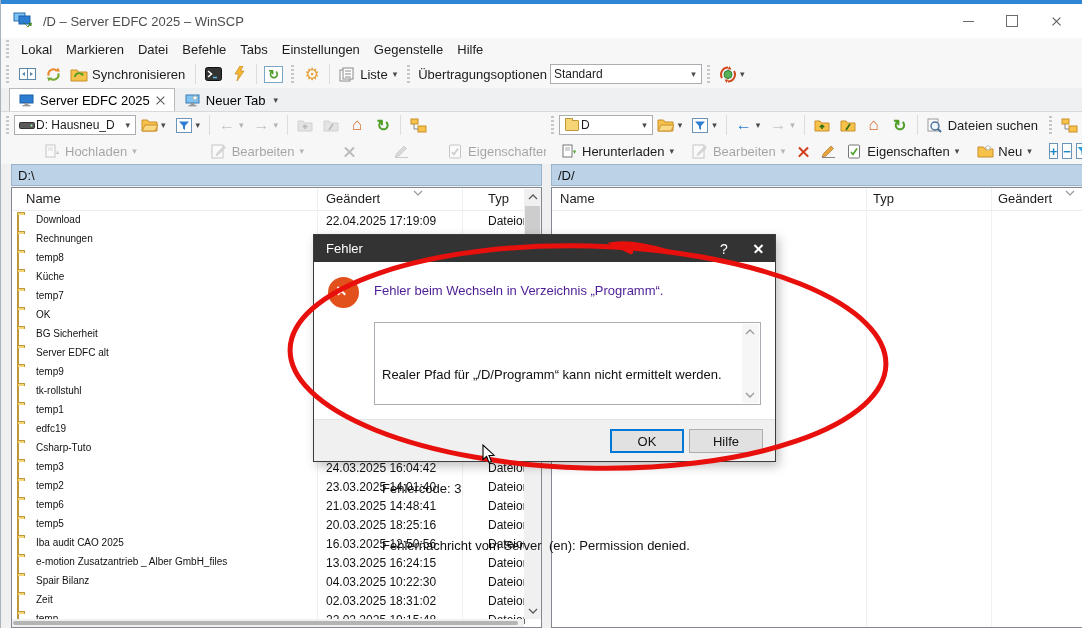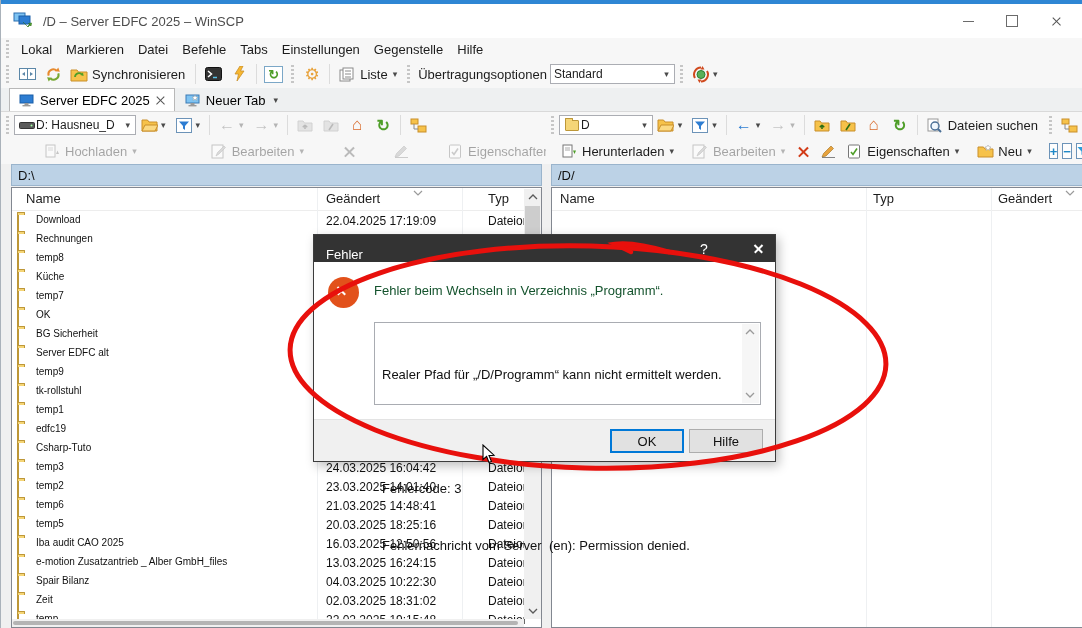--- a/index.html
+++ b/index.html
@@ -57,25 +57,25 @@
   .c-type{position:absolute;left:476px;top:3px;font-size:12px;white-space:nowrap;width:38px;overflow:hidden;color:#111;}
   .vscroll{position:absolute;top:1px;right:0;width:17px;bottom:8px;background:#f0f0f0;}
   .sb-btn{position:absolute;left:0;width:17px;height:16px;display:flex;align-items:center;justify-content:center;background:#f0f0f0;}
   .sb-thumb{position:absolute;left:1px;width:15px;background:#cdcdcd;}
   .hscroll{position:absolute;left:0;right:17px;bottom:0;height:8px;background:#f0f0f0;}
   .h-thumb{position:absolute;left:1px;top:2px;height:4px;width:505px;background:#b4b4b4;border-radius:2px;}
   .boxbtn{width:16px;height:16px;border:1px solid #6c93b8;background:#fdfdfd;display:inline-flex;align-items:center;justify-content:center;font-size:13px;font-weight:bold;margin:0 2px;box-sizing:border-box;}
 
   
   .dialog{position:absolute;left:312px;top:234px;width:463px;height:228px;background:#fff;border:1px solid #3c3c3c;box-sizing:border-box;box-shadow:3px 4px 10px rgba(0,0,0,.25);z-index:10;}
-  .dlg-title{position:absolute;top:0;left:0;right:0;height:27px;background:#333333;color:#fff;display:flex;align-items:flex-end;font-size:13px;gap:20px;}
+  .dlg-title{position:absolute;top:0;left:0;right:0;height:27px;background:#333333;color:#fff;display:flex;align-items:center;font-size:13px;}
   .dlg-title .t{margin-left:12px;}
   .dlg-tbtn{width:34px;height:27px;display:flex;align-items:center;justify-content:center;color:#fff;font-size:14px;}
   .err-circle{position:absolute;left:14px;top:42px;width:31px;height:31px;border-radius:50%;background:#e2511b;display:flex;align-items:center;justify-content:center;}
-  .dlg-msg{position:absolute;left:60px;top:48px;font-size:13px;color:#14532d;}
+  .dlg-msg{position:absolute;left:60px;top:48px;font-size:13px;color:#4c1d95;}
   .dlg-box{position:absolute;left:60px;top:87px;width:387px;height:83px;border:1px solid #a9acb2;box-sizing:border-box;font-size:13px;line-height:19px;color:#111;padding:4px 24px 4px 7px;white-space:pre-wrap;}
   .dlg-sb{position:absolute;right:1px;top:1px;bottom:1px;width:17px;background:#f6f6f6;}
   .dlg-footer{position:absolute;left:0;right:0;bottom:0;height:42px;background:#f0f0f0;border-top:1px solid #e3e3e3;box-sizing:border-box;}
   .btn{position:absolute;top:9px;width:74px;height:24px;background:#e1e1e1;border:1px solid #adadad;font-size:13px;display:flex;align-items:center;justify-content:center;box-sizing:border-box;color:#111;}
   .btn.primary{border:2px solid #0078d7;}
 
   .annotation{position:absolute;left:0;top:0;z-index:20;pointer-events:none;}
   .cursor{position:absolute;left:481px;top:444px;z-index:30;pointer-events:none;}
   svg{display:block;}
 </style>
@@ -185,21 +185,21 @@
             <line x1="6" y1="4" x2="12" y2="4" stroke="#8a8a8a"></line>
             <line x1="6" y1="7" x2="12" y2="7" stroke="#8a8a8a"></line>
             <line x1="6" y1="10" x2="12" y2="10" stroke="#8a8a8a"></line>
           </svg>
       </span>
       <span class="lab">Liste</span>
       <span class="dd">▾</span>
     </span>
     <span class="grip"></span>
     <span class="lab">Übertragungsoptionen</span>
-    <span class="combo" style="width:125px;justify-content:center;">
+    <span class="combo" style="width:152px;justify-content:center;">
       <span>Standard</span>
       <span class="dd">▾</span>
     </span>
     <span class="grip"></span>
     <span class="tbtn">
       <span class="ico">
         <svg width="18" height="17" viewBox="0 0 18 17">
             <circle cx="9" cy="8.5" r="4" fill="#58b058" stroke="#2e7d32"></circle>
             <path d="M3 12 A7 7 0 0 1 9 1.5" fill="none" stroke="#d04a1e" stroke-width="2"></path>
             <polygon points="10.5,0 12.5,3.5 8.5,3.5" fill="#d04a1e"></polygon>

